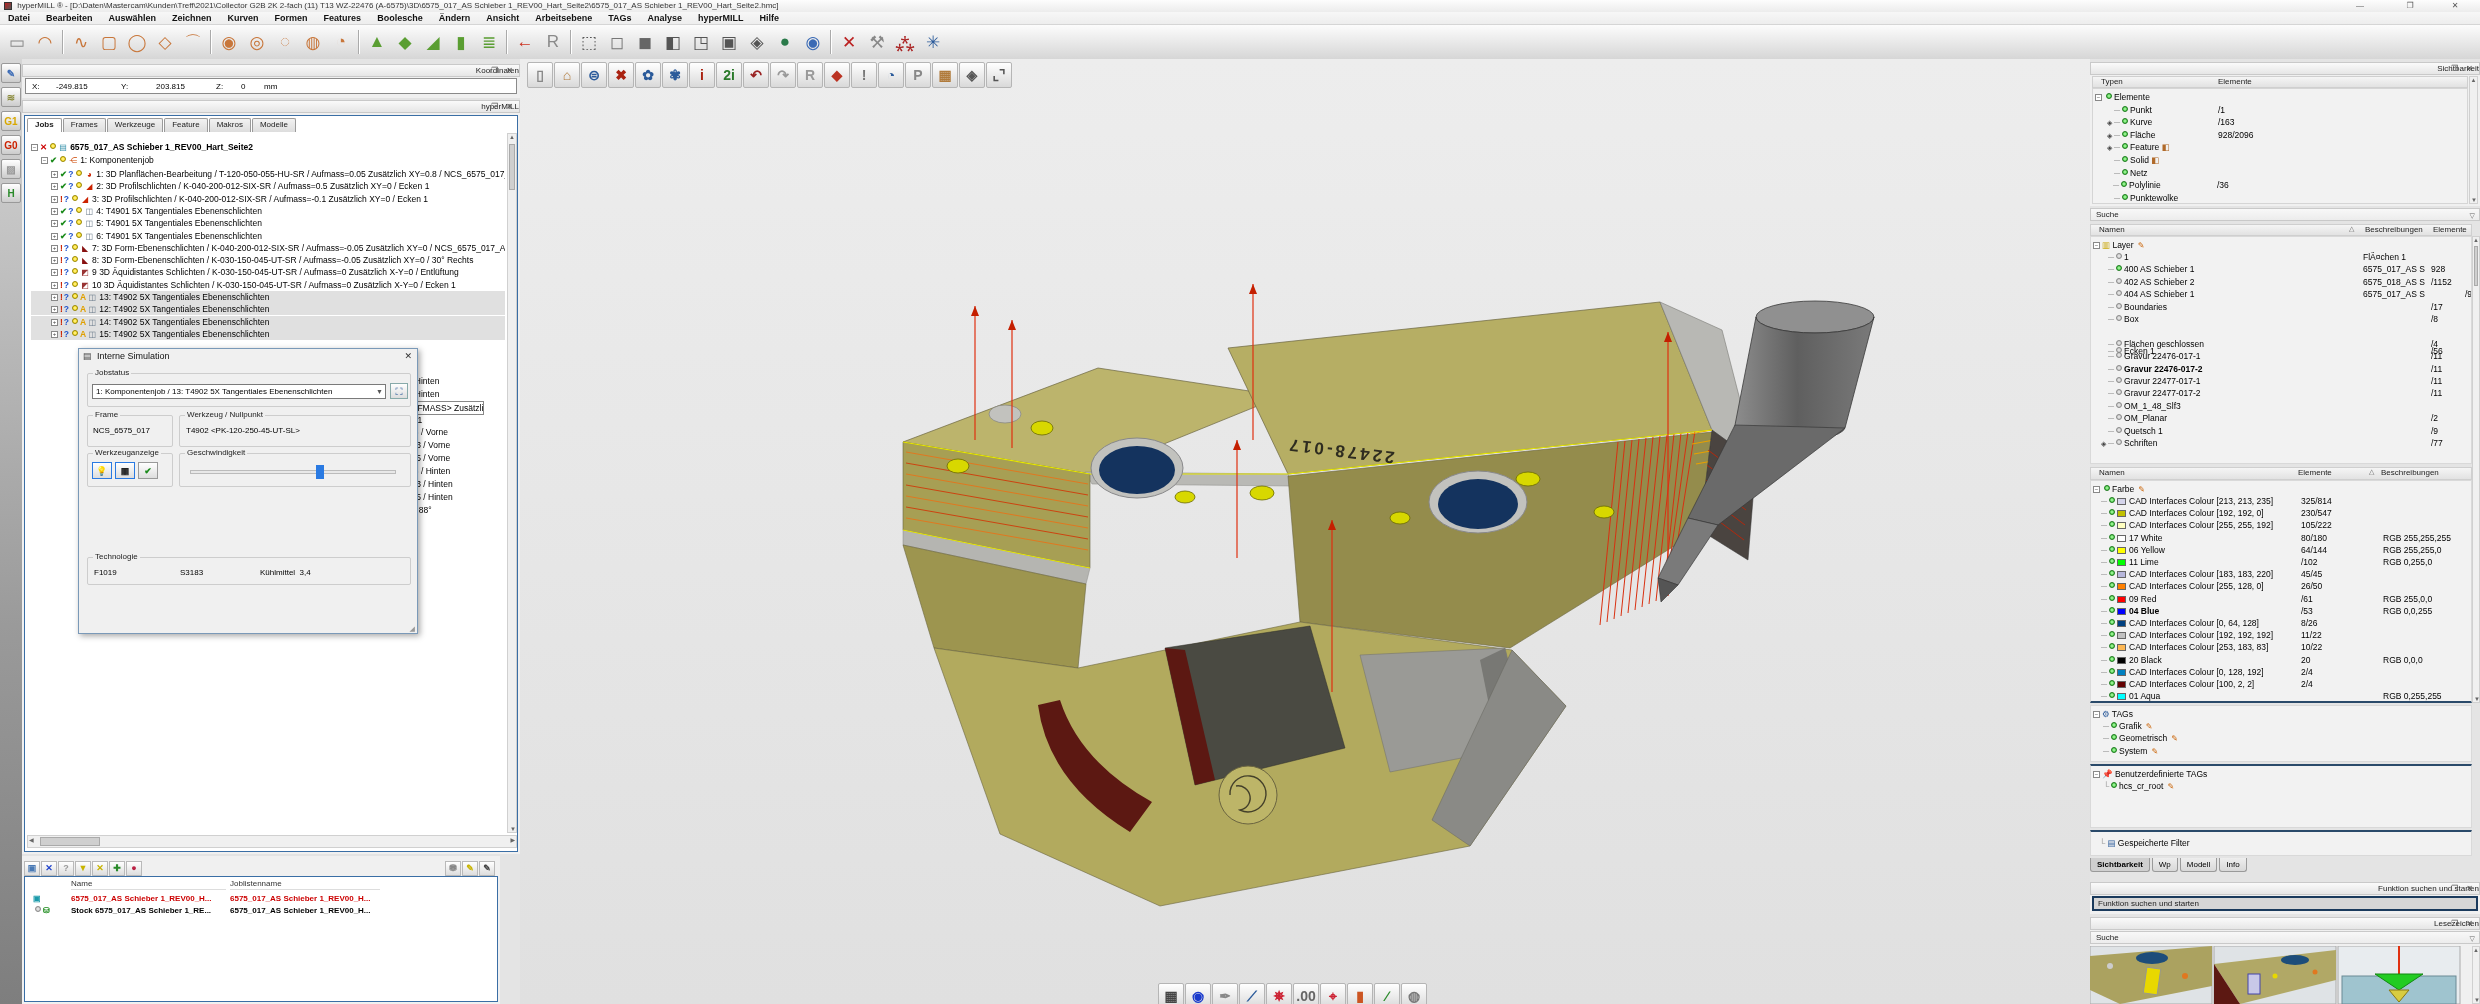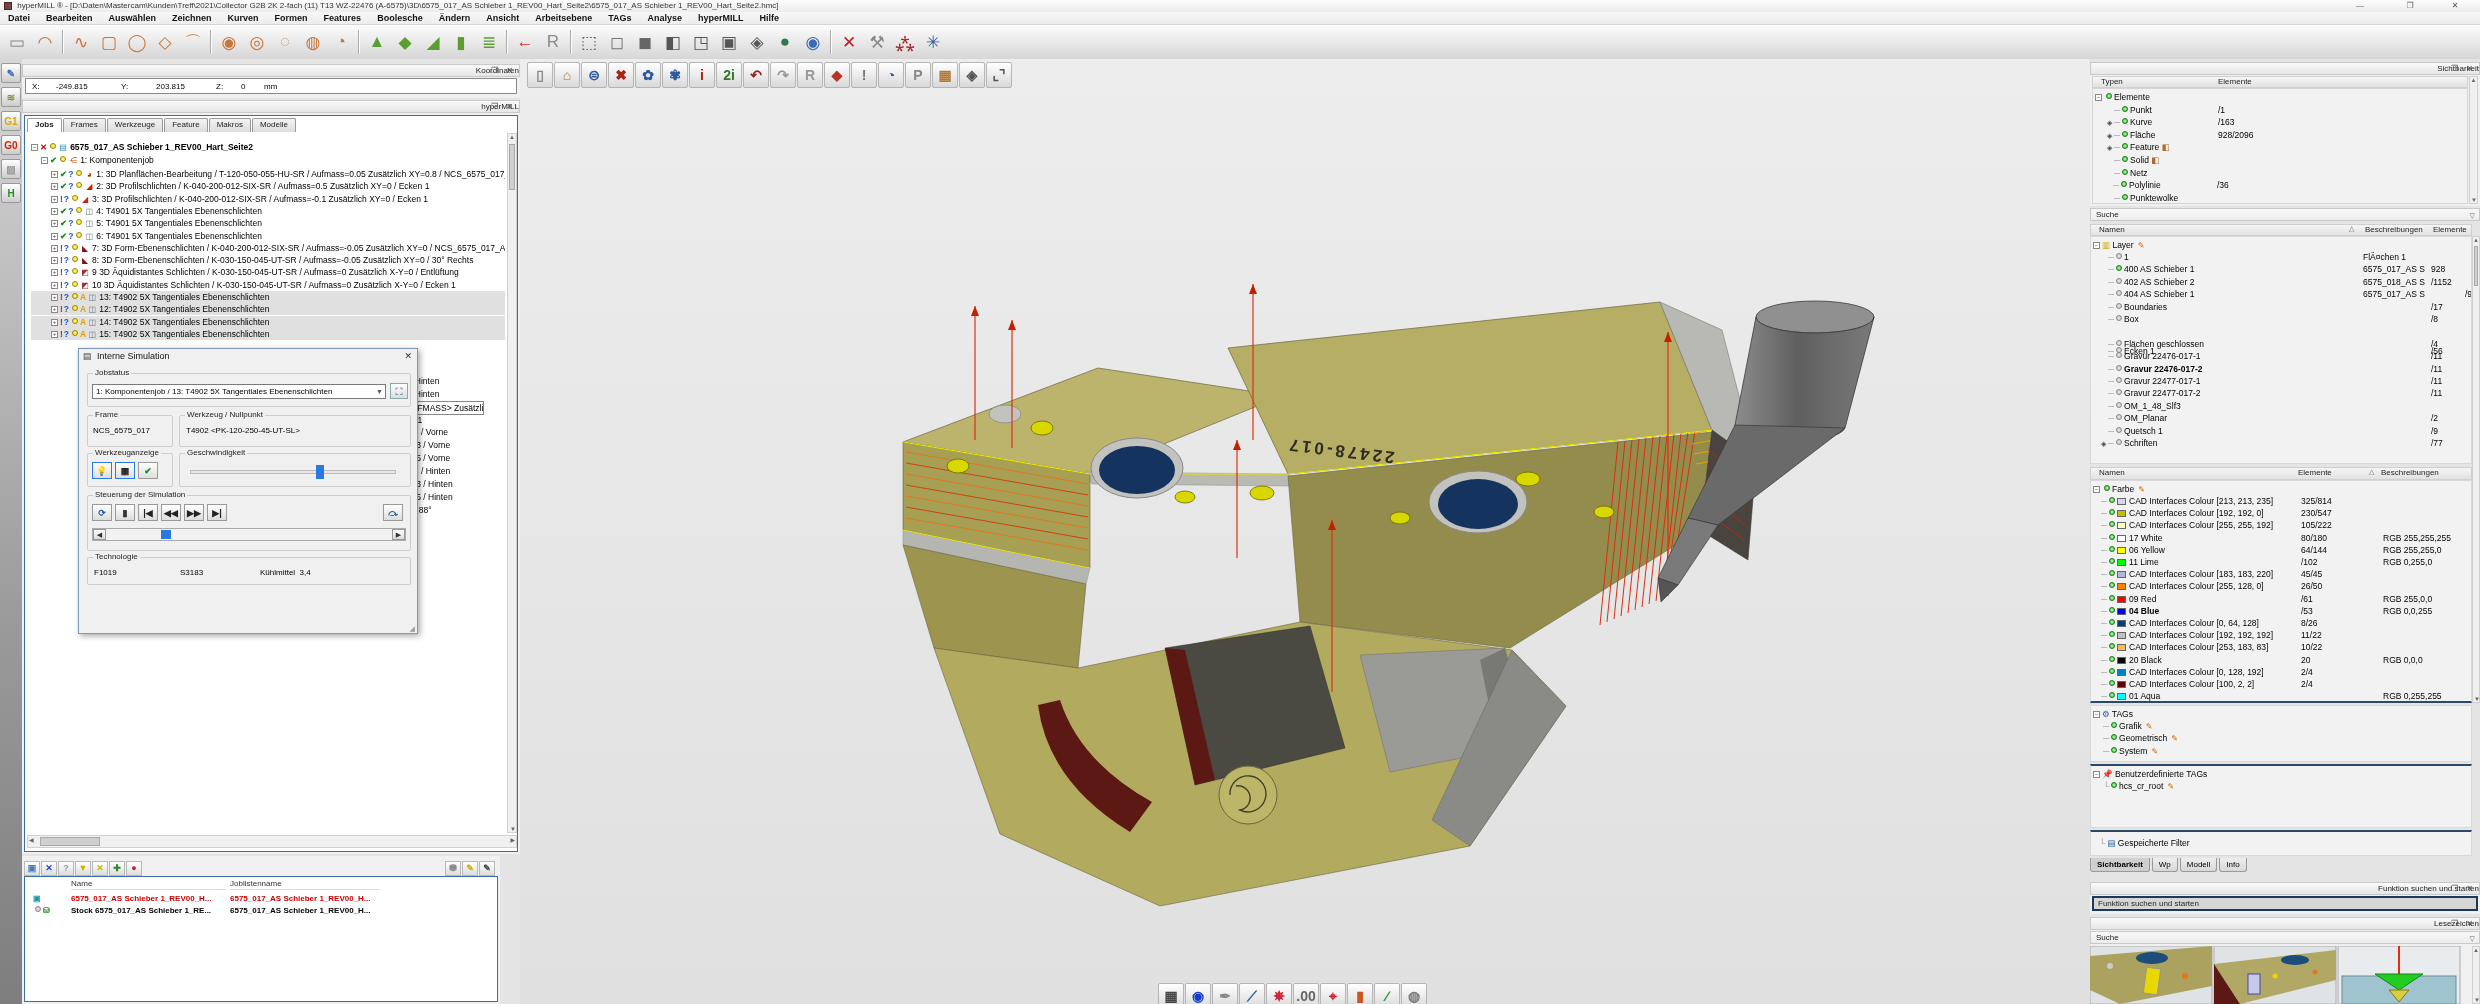--- a/index.html
+++ b/index.html
@@ -443,32 +443,20 @@
       <span class="glabel">Werkzeuganzeige</span>
       <div style="position:absolute;left:4px;top:8px;">
         <span class="ctlbtn" style="border-color:#2a7ae2;color:#2a5a9a;">💡</span><span class="ctlbtn" style="border-color:#2a7ae2;">▦</span><span class="ctlbtn" style="color:#1a8a1a;">✔</span>
       </div>
     </div>
     <div class="grp" style="left:100px;top:104px;width:232px;height:34px;">
       <span class="glabel">Geschwindigkeit</span>
       <div class="slider-track" style="left:10px;top:16px;width:206px;"></div>
       <div class="slider-thumb" style="left:136px;top:11px;"></div>
     </div>
-    <div class="grp" style="left:8px;top:146px;width:324px;height:56px;">
-      <span class="glabel">Steuerung der Simulation</span>
-      <div style="position:absolute;left:4px;top:8px;">
-        <span class="ctlbtn" style="color:#2a5a9a;">⟳</span><span class="ctlbtn" style="color:#333;">▮</span><span class="ctlbtn">|◀</span><span class="ctlbtn">◀◀</span><span class="ctlbtn">▶▶</span><span class="ctlbtn">▶|</span>
-      </div>
-      <span class="ctlbtn" style="position:absolute;right:4px;top:8px;color:#2a5a9a;">⤼</span>
-      <div class="hscroll" style="left:4px;top:32px;width:314px;">
-        <div class="harrow" style="left:0;">◀</div>
-        <div style="position:absolute;left:68px;top:1px;width:10px;height:9px;background:#2a7ae2;"></div>
-        <div class="harrow" style="right:0;">▶</div>
-      </div>
-    </div>
     <div class="grp" style="left:8px;top:208px;width:324px;height:28px;">
       <span class="glabel">Technologie</span>
       <span style="position:absolute;left:6px;top:10px;">F1019</span>
       <span style="position:absolute;left:92px;top:10px;">S3183</span>
       <span style="position:absolute;left:172px;top:10px;"><span>Kühlmittel</span>&nbsp;&nbsp;<span>3,4</span></span>
     </div>
     <span class="abs" style="right:2px;bottom:0;font-size:7px;color:#999;">◢</span>
   </div>
 
   <div class="abs" style="left:2090px;top:62px;width:390px;height:144px;background:#f0f0f0;">

